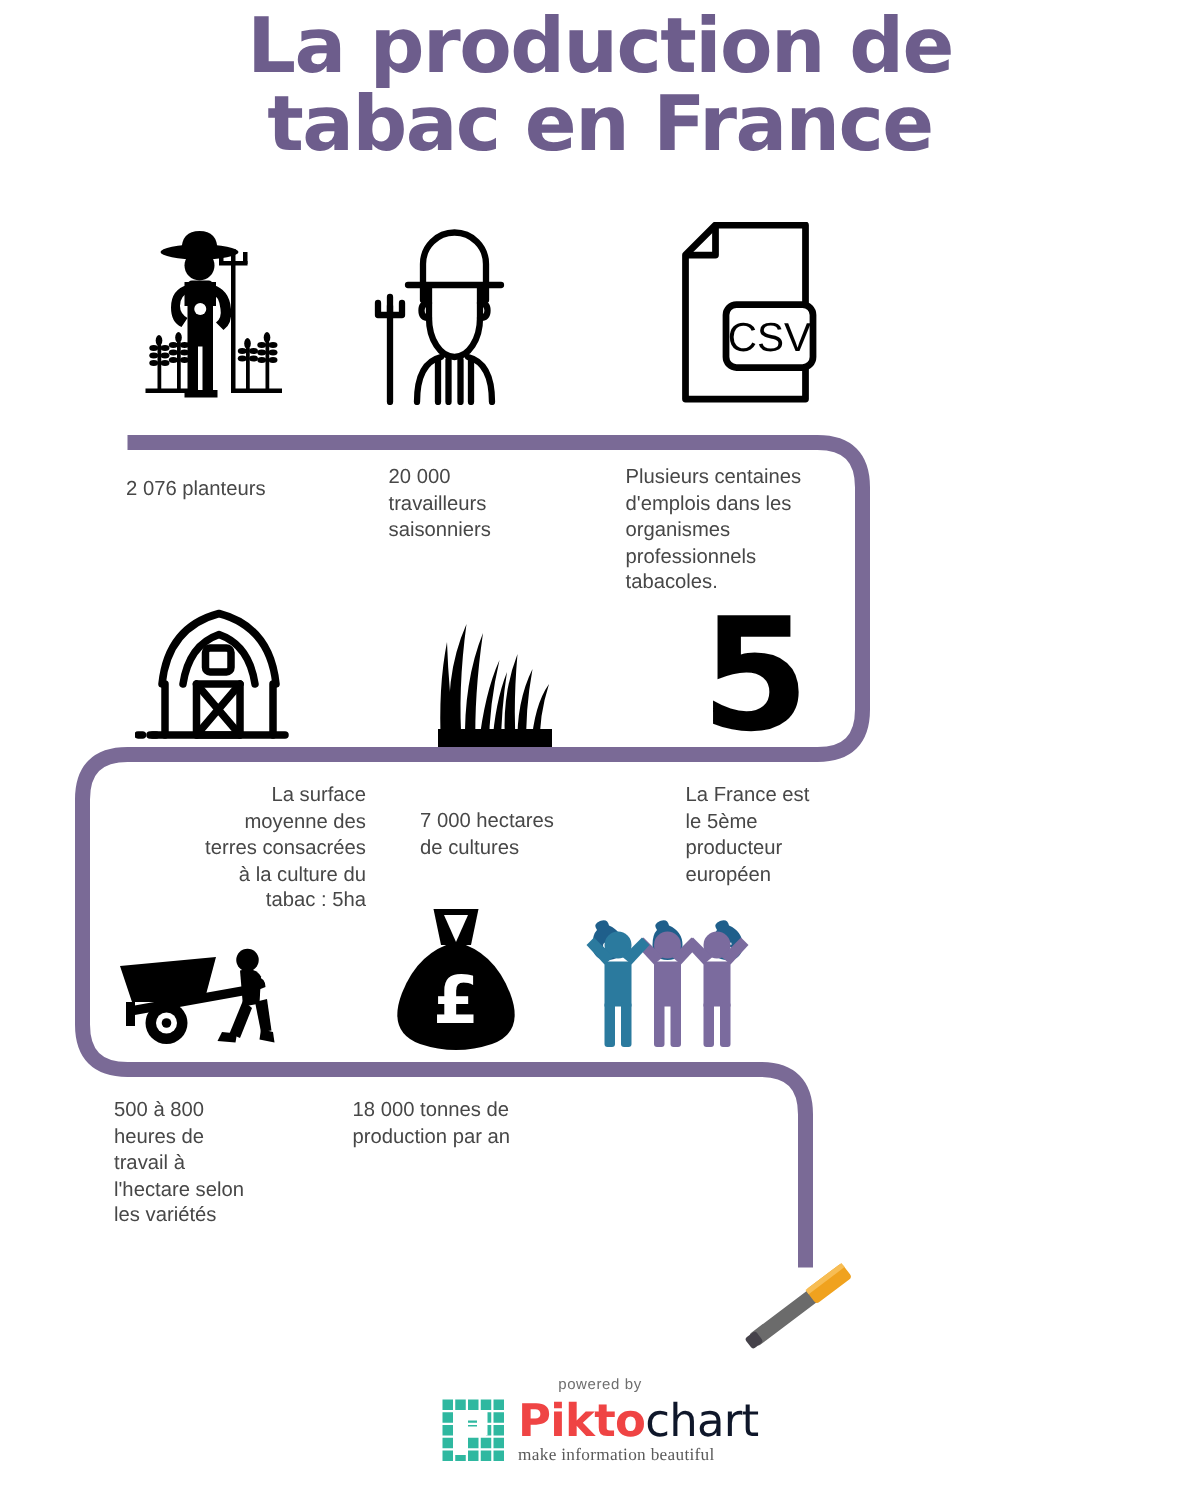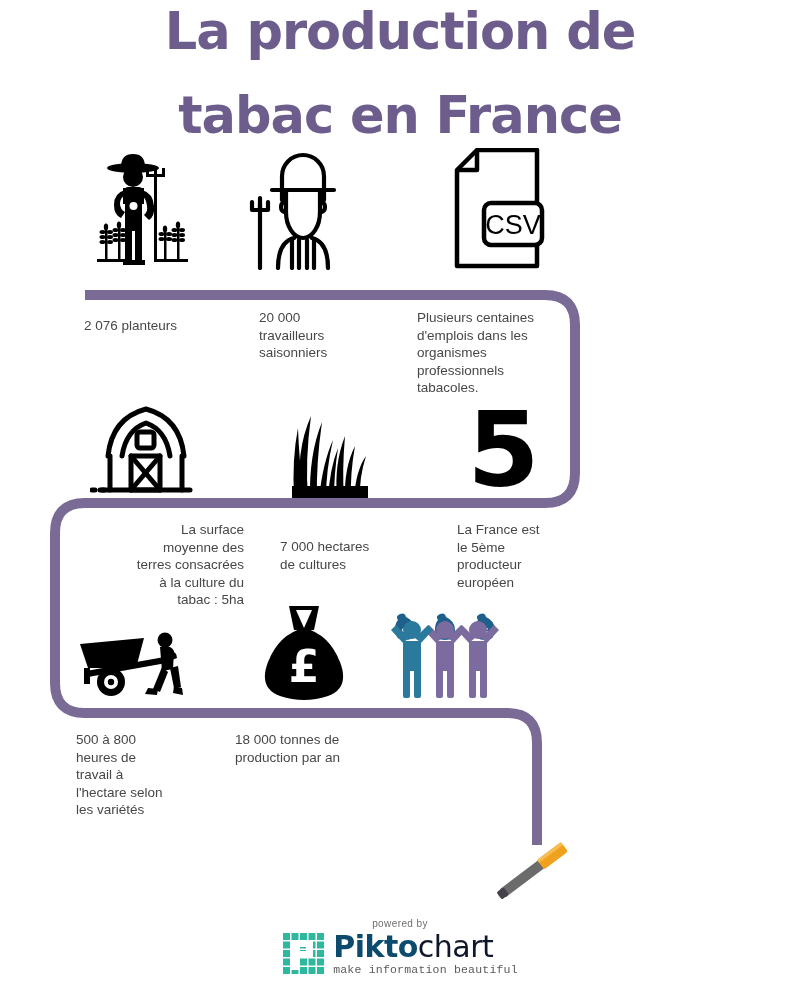--- a/index.html
+++ b/index.html
@@ -16,21 +16,21 @@
   .title{
     position:absolute;left:0;top:6px;width:800px;
     text-align:center;
     color:#6d5d8c;
     font-family:"DejaVu Sans", sans-serif;
     font-weight:bold;
     font-size:51px;
     line-height:52px;
     letter-spacing:-1px;
   }
-  .title .l2{display:block;margin-top:32px;}
+  .title .l2{display:block;}
 
   
   #snake{position:absolute;left:0;top:0;width:800px;height:991px;pointer-events:none;}
 
   
   .iconcell{position:absolute;display:flex;align-items:flex-end;justify-content:center;}
   .iconcell svg{display:block;}
 
   
   .txt{
@@ -59,25 +59,25 @@
     font-size:10px;color:#6e6e6e;letter-spacing:.4px;
     font-family:"Liberation Sans", sans-serif;margin-bottom:3px;
   }
   .logorow{display:inline-flex;align-items:center;gap:7px;}
   .logomark{width:44px;height:44px;display:block;}
   .logotext{text-align:left;}
   .pikto{
     font-family:"DejaVu Sans", sans-serif;
     font-size:30px;line-height:30px;color:#3d3d3d;letter-spacing:-.5px;
   }
-  .pikto b{font-weight:bold;color:#0c4a6e;}
+  .pikto b{font-weight:bold;color:#ef4444;}
   .pikto i{font-style:normal;font-weight:normal;color:#0f172a;}
   .tagline{
     font-size:11.5px;color:#5a5a5a;letter-spacing:.2px;margin-top:1px;
-    font-family:Liberation Mono, monospace;
+    font-family:Liberation Serif, serif;
   }
 </style>
 </head>
 <body>
 
 <div id="canvas">
 
   <div class="title">
     <span>La production de</span>
     <span class="l2">tabac en France</span>

